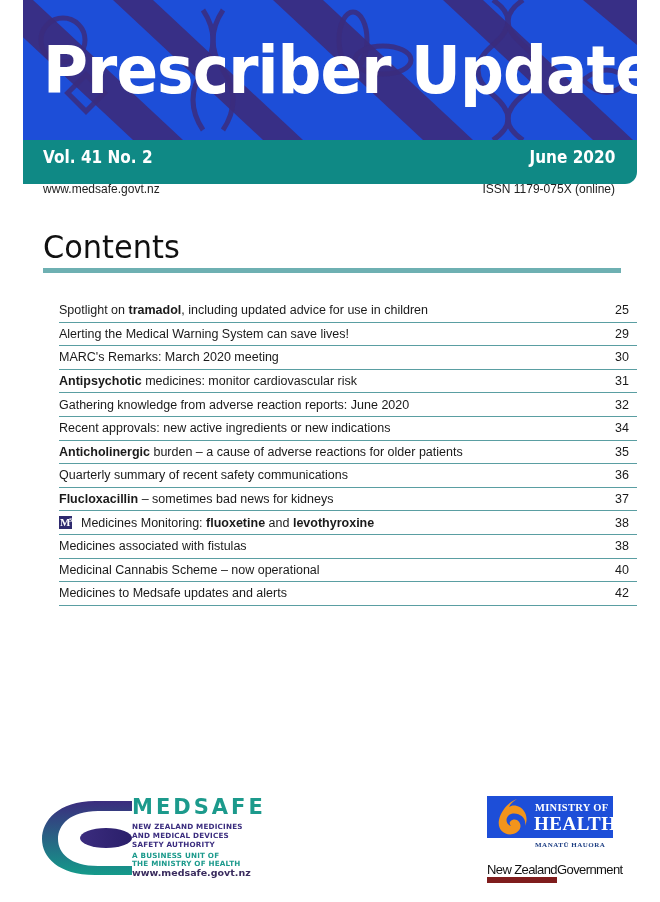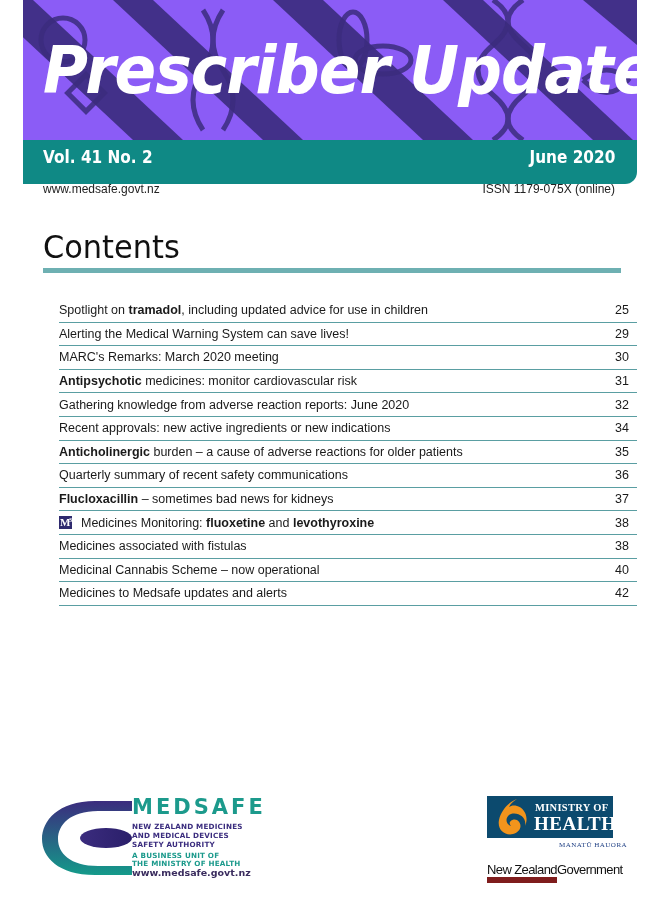--- a/index.html
+++ b/index.html
@@ -1,19 +1,19 @@
 <!DOCTYPE html>
 <html><head>
   <meta charset="utf-8">
   <style>
     html, body { margin: 0; padding: 0; background: #ffffff; }
     body { width: 660px; height: 902px; position: relative; overflow: hidden; font-family: "Liberation Sans", sans-serif; color: #1a1a1a; }
 
     .masthead { position: absolute; left: 23px; top: 0; width: 614px; height: 140px; overflow: hidden;
-      background: #8b5cf6; font-style: italic; }
+      background: #1d4ed8; }
     .masthead svg.pattern { position: absolute; left: 0; top: 0; }
     .masthead .title { position: absolute; left: 20px; top: 38px; font-family: "DejaVu Sans", sans-serif; font-weight: bold;
       font-size: 66px; letter-spacing: -1px; color: #ffffff; line-height: 1; white-space: nowrap; transform: scaleX(0.93); transform-origin: left top; }
 
     .issue-bar { position: absolute; left: 23px; top: 140px; width: 614px; height: 44px; background: #0f8985;
       border-bottom-right-radius: 12px; color: #ffffff; }
     .issue-bar .vol { position: absolute; left: 20px; top: 7px; font-size: 17px; font-weight: bold; font-family: "DejaVu Sans", sans-serif; transform: scaleX(0.9); transform-origin: left; }
     .issue-bar .date { position: absolute; right: 22px; top: 7px; font-size: 17px; font-weight: bold; font-family: "DejaVu Sans", sans-serif; transform: scaleX(0.9); transform-origin: right; }
 
     .meta-url { position: absolute; left: 43px; top: 182px; font-size: 12px; color: #222; }
@@ -34,24 +34,24 @@
     .medsafe-logo { position: absolute; left: 40px; top: 795px; width: 245px; height: 85px; }
     .medsafe-logo .wordmark { position: absolute; left: 92px; top: 0px; font-family: "DejaVu Sans", sans-serif; font-weight: bold; font-size: 21px; letter-spacing: 3px; color: #1c9a8c; }
     .medsafe-logo .line { position: absolute; left: 92px; font-family: "DejaVu Sans", sans-serif; font-weight: bold; font-size: 7.2px; letter-spacing: 0.2px; white-space: nowrap; }
     .medsafe-logo .l1 { top: 27px; color: #3a2c7e; }
     .medsafe-logo .l2 { top: 36px; color: #3a2c7e; }
     .medsafe-logo .l3 { top: 45px; color: #3a2c7e; }
     .medsafe-logo .l4 { top: 56px; color: #1c9a8c; }
     .medsafe-logo .l5 { top: 64px; color: #1c9a8c; }
     .medsafe-logo .url { position: absolute; left: 92px; top: 72px; font-family: "DejaVu Sans", sans-serif; font-weight: bold; font-size: 9.5px; color: #3a2c5e; white-space: nowrap; }
 
-    .moh-logo { position: absolute; left: 487px; top: 796px; width: 126px; height: 42px; background: #0c4a6e; }
+    .moh-logo { position: absolute; left: 487px; top: 796px; width: 126px; height: 42px; background: #1d4ed8; }
     .moh-logo .t1 { position: absolute; left: 48px; top: 6px; font-family: "Liberation Serif", serif; font-weight: bold; font-size: 10.5px; color: #fff; white-space: nowrap; letter-spacing: 0.3px; }
     .moh-logo .t2 { position: absolute; left: 47px; top: 17px; font-family: "Liberation Serif", serif; font-weight: bold; font-size: 19px; color: #fff; white-space: nowrap; letter-spacing: 0.5px; }
-    .moh-sub { position: absolute; left: 535px; top: 841px; font-family: "Liberation Serif", serif; font-weight: normal; font-size: 7px; color: #1d3e83; letter-spacing: 0.5px; white-space: nowrap; margin-left: 24px; }
+    .moh-sub { position: absolute; left: 535px; top: 841px; font-family: "Liberation Serif", serif; font-weight: bold; font-size: 7px; color: #1d3e83; letter-spacing: 0.5px; white-space: nowrap; }
     .nzgov { position: absolute; left: 487px; top: 862px; font-family: "Liberation Sans", sans-serif; font-size: 13px; color: #111; letter-spacing: -0.6px; white-space: nowrap; }
     .nzgov .u { border-bottom: 6px solid #7f1d1d; }
   </style>
 </head>
 <body>
 
 <div class="masthead">
   <svg class="pattern" width="614" height="140" viewBox="0 0 614 140">
     <g fill="#3b2c7e" opacity="0.9">
       <polygon points="-40,0 10,0 160,140 110,140"></polygon>

